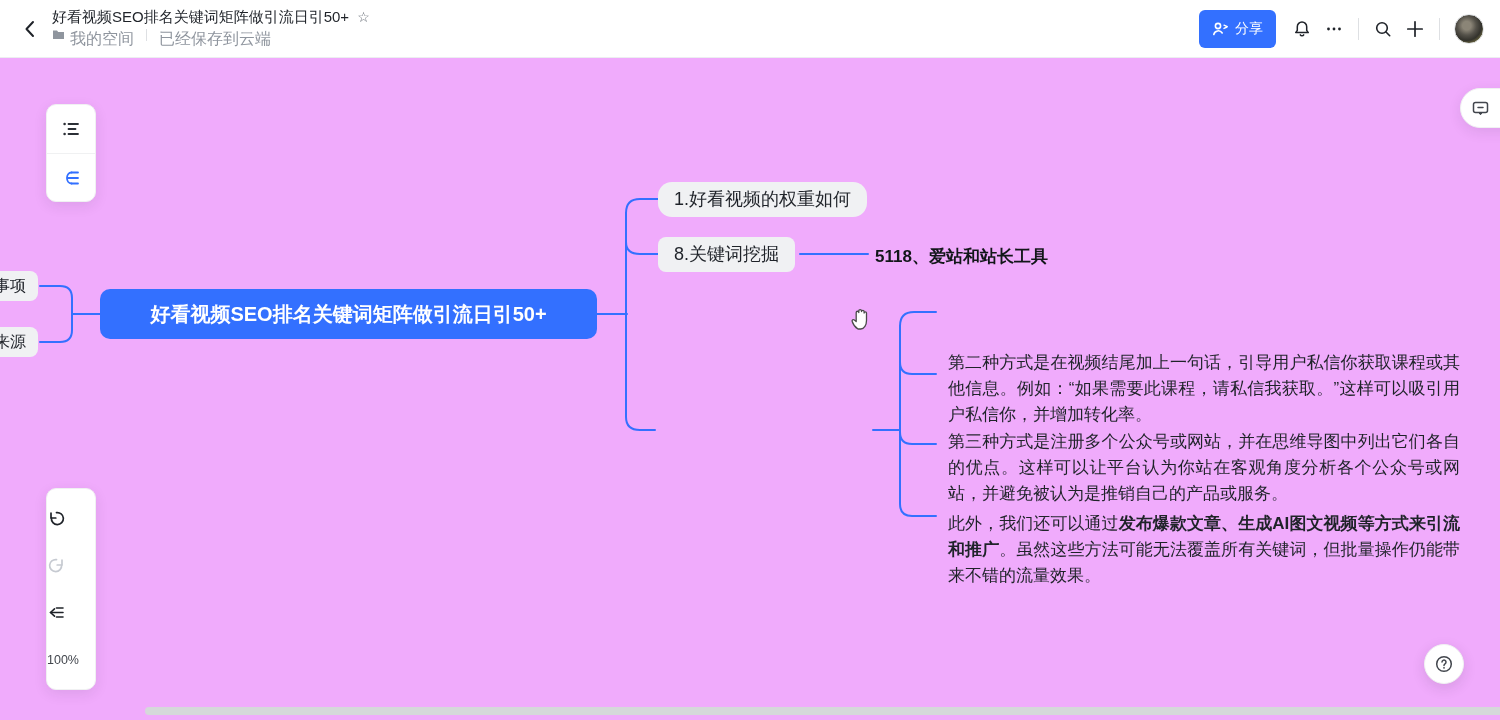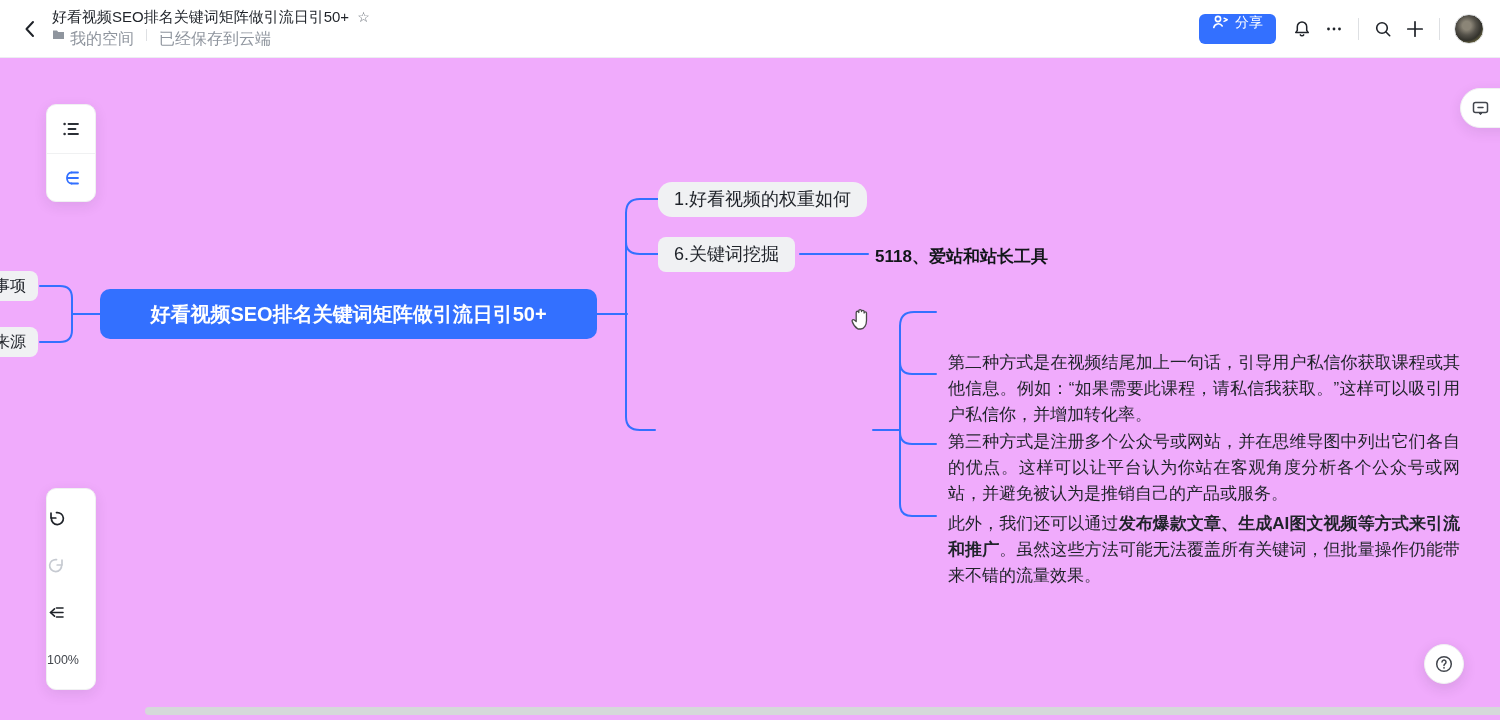--- a/index.html
+++ b/index.html
@@ -12,22 +12,22 @@
     border-bottom:1px solid #eceef0; display:flex; align-items:center; padding:0 16px; z-index:40; }
   .back-btn { width:28px; height:28px; display:flex; align-items:center; justify-content:center; cursor:pointer; }
   .title-block { margin-left:8px; display:flex; flex-direction:column; justify-content:center; }
   .title-row { display:flex; align-items:center; gap:8px; }
   .doc-title { font-size:15px; color:#1f2329; font-weight:500; line-height:19px; }
   .star { font-size:14px; color:#646a73; cursor:pointer; line-height:14px; }
   .meta-row { display:flex; align-items:flex-start; margin-top:3px; font-size:16px; color:#8f959e; }
   .meta-row .folder { margin-right:5px; display:flex; }
   .meta-divider { width:1px; height:12px; background:#dee0e3; margin:0 12px; }
   .header-right { margin-left:auto; display:flex; align-items:center; }
-  .share-btn { display:flex; align-items:flex-start; gap:6px; background:#3370ff; color:#fff;
-    border:none; height:30px; padding:0 13px; border-radius:6px; font-size:14px; cursor:pointer;
+  .share-btn { display:flex; align-items:center; gap:6px; background:#3370ff; color:#fff;
+    border:none; height:38px; padding:0 13px; border-radius:6px; font-size:14px; cursor:pointer;
     font-family:inherit; }
   .icon-btn { width:32px; height:32px; display:flex; align-items:center; justify-content:center;
     cursor:pointer; border-radius:6px; }
   .hdr-divider { width:1px; height:22px; background:#dee0e3; margin:0 8px; }
   .avatar { width:30px; height:30px; border-radius:50%; margin-left:6px; cursor:pointer;
     background:radial-gradient(circle at 42% 38%, #8b8577 0 18%, #55524a 40%, #33322c 62%, #6d683f 78%, #8a7f45 100%);
     border:1px solid #e3e5e8; }
 
   
   .connectors { position:absolute; left:0; top:0; z-index:1; }
@@ -146,21 +146,21 @@
       <path d="M900 432 Q900 444 912 444 H936"></path>
     </g>
   </svg>
 
   <div class="node-gray" style="left:-18px; top:271px; height:30px; line-height:30px; font-size:16px; padding:0 12px;">事项</div>
   <div class="node-gray" style="left:-18px; top:327px; height:30px; line-height:30px; font-size:16px; padding:0 12px;">来源</div>
 
   <div class="node-root">好看视频SEO排名关键词矩阵做引流日引50+</div>
 
   <div class="node-gray" style="left:658px; top:182px;border-radius:14px;">1.好看视频的权重如何</div>
-  <div class="node-gray" style="left:658px; top:237px;">6.关键词挖掘</div>
+  <div class="node-gray" style="left:658px; top:237px;">8.关键词挖掘</div>
   <div class="node-plain" style="left:875px; top:245px;">5118、爱站和站长工具</div>
 
   <div class="para" style="top:350px;">第二种方式是在视频结尾加上一句话，引导用户私信你获取课程或其他信息。例如：“如果需要此课程，请私信我获取。”这样可以吸引用户私信你，并增加转化率。</div>
   <div class="para" style="top:429px;">第三种方式是注册多个公众号或网站，并在思维导图中列出它们各自的优点。这样可以让平台认为你站在客观角度分析各个公众号或网站，并避免被认为是推销自己的产品或服务。</div>
   <div class="para" style="top:511px;"><span>此外，我们还可以通过</span><b>发布爆款文章、生成AI图文视频等方式来引流和推广</b><span>。虽然这些方法可能无法覆盖所有关键词，但批量操作仍能带来不错的流量效果。</span></div>
 
   <div class="panel tool-panel">
     <div class="tool-cell">
       <svg width="20" height="20" viewBox="0 0 20 20">
         <circle cx="3.6" cy="5" r="1.3" fill="#2b2f36"></circle>

